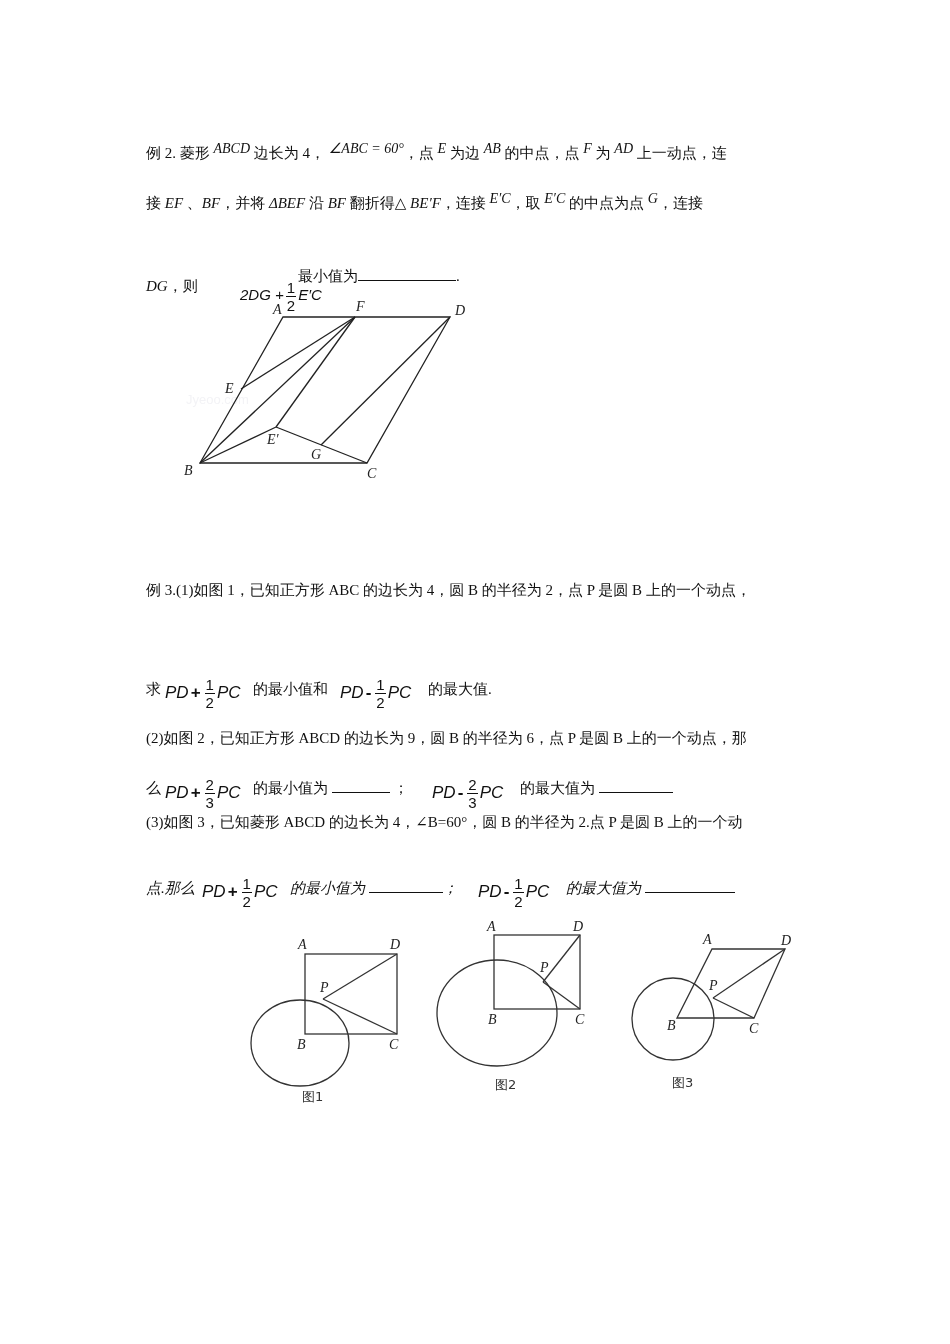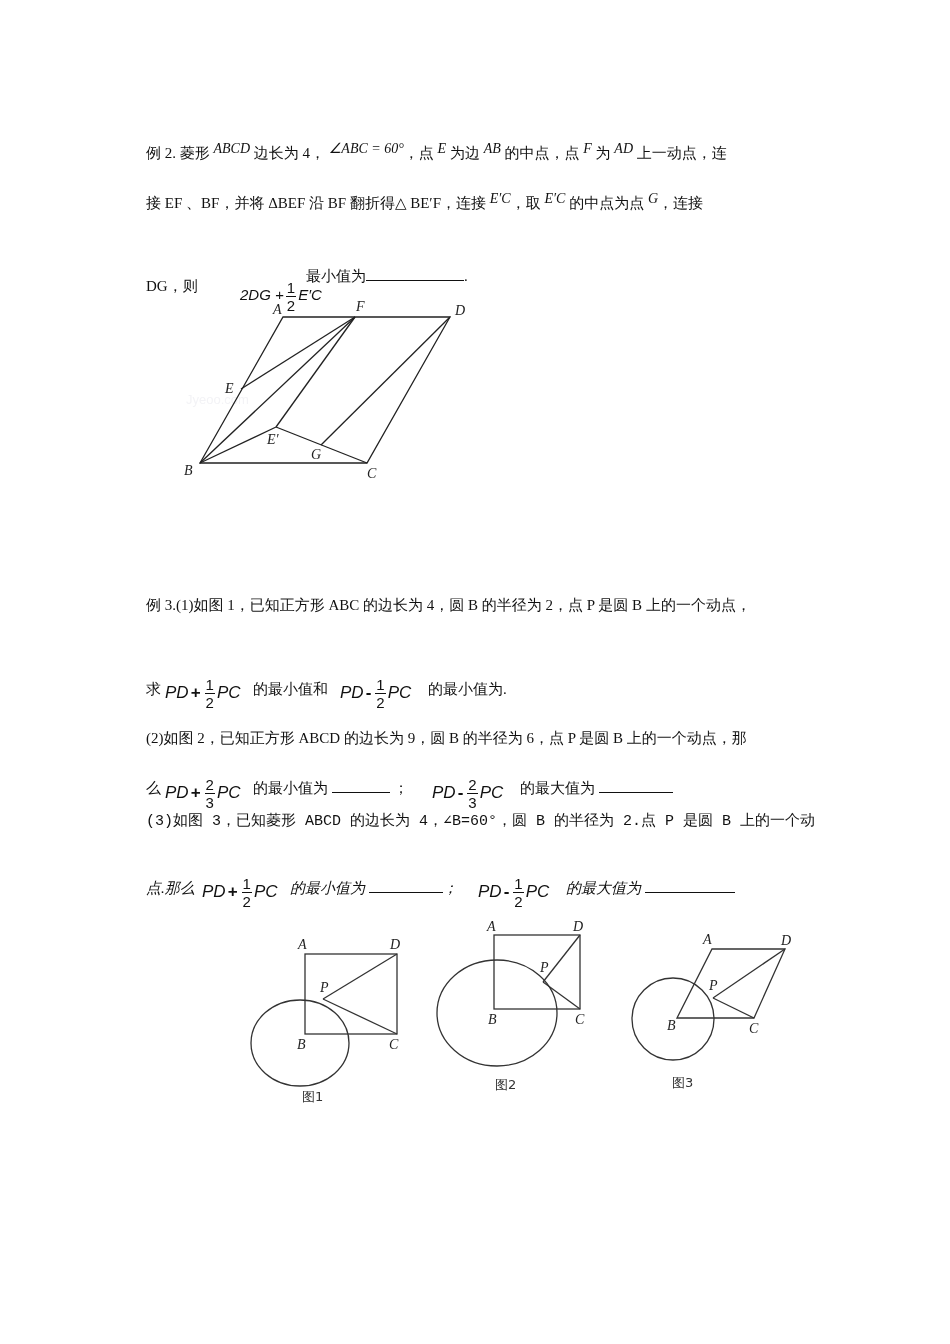--- a/index.html
+++ b/index.html
@@ -1,19 +1,19 @@
 <!DOCTYPE html>
 <html><head>
 <meta charset="utf-8">
 <style>
   html, body { margin: 0; padding: 0; background: #ffffff; }
   body { width: 950px; height: 1344px; position: relative; overflow: hidden;
          font-family: "Liberation Serif", "DejaVu Serif", serif; color: #111; }
   .line { position: absolute; left: 146px; font-size: 15px; white-space: nowrap; line-height: 20px; }
-  .m { font-family: "Liberation Serif", serif; }
+  .m { font-style: italic; font-family: "Liberation Serif", serif; }
   .ms { font-style: italic; font-family: "Liberation Serif", serif; position: relative; top: -5px; font-size: 14px; }
   .blank { display: inline-block; border-bottom: 1px solid #111; height: 14px; vertical-align: baseline; }
   .frac-expr { position: absolute; font-family: Liberation Sans, sans-serif; font-style: italic; font-size: 17px; white-space: nowrap; margin-top: 36px; }
   .frac { display: inline-block; vertical-align: middle; text-align: center; font-style: normal; font-size: 15px; line-height: 17px; margin: 0 2px; }
   .frac .num { display: block; border-bottom: 1px solid #111; padding: 0 1px; }
   .frac .den { display: block; }
   .op { font-style: normal; font-weight: bold; margin: 0 2px; }
   svg { position: absolute; left: 0; top: 0; }
   .lbl { font-family: "Liberation Serif", serif; font-style: italic; font-size: 14px; fill: #222; }
   .cap { font-family: "DejaVu Sans", sans-serif; font-size: 13px; fill: #333; }
@@ -29,21 +29,21 @@
 <div class="line" style="top:193px;">
   <span>接 </span><span class="m">EF</span><span> 、</span><span class="m">BF</span><span>，并将 </span><span class="m">ΔBEF</span><span> 沿 </span><span class="m">BF</span><span> 翻折得△ </span><span class="m">BE′F</span><span>，连接 </span><span class="ms">E′C</span><span>，取 </span><span class="ms">E′C</span><span> 的中点为点 </span><span class="ms">G</span><span>，连接</span>
 </div>
 
 <div class="line" style="top:276px;">
   <span class="m">DG</span><span>，则</span>
 </div>
 <div class="frac-expr" style="left:240px; top:243px; font-size:15px;">
   <span>2DG +</span><span class="frac"><span class="num">1</span><span class="den">2</span></span><span>E′C</span>
 </div>
-<div class="line" style="top:266px; left:306px;">
+<div class="line" style="top:266px; left:298px;">
   <span> 最小值为</span><span class="blank" style="width:98px;"></span><span>.</span>
 </div>
 
 <svg width="950" height="1344">
   <text x="186" y="404" font-family="Liberation Sans, sans-serif" font-size="13" fill="#f3f3f6">Jyeoo.com</text>
   <g stroke="#222" stroke-width="1.3" fill="none">
     <polygon points="283,317 450,317 367,463 200,463"></polygon>
     <line x1="241" y1="389" x2="355" y2="317"></line>
     <line x1="200" y1="463" x2="355" y2="317"></line>
     <line x1="200" y1="463" x2="276" y2="427"></line>
@@ -54,47 +54,47 @@
   <text class="lbl" x="273" y="314">A</text>
   <text class="lbl" x="356" y="311">F</text>
   <text class="lbl" x="455" y="315">D</text>
   <text class="lbl" x="225" y="393">E</text>
   <text class="lbl" x="267" y="444">E′</text>
   <text class="lbl" x="311" y="459">G</text>
   <text class="lbl" x="184" y="475">B</text>
   <text class="lbl" x="367" y="478">C</text>
 </svg>
 
-<div class="line" style="top:595px;">例 3.(1)如图 1，已知正方形 ABC 的边长为 4，圆 B 的半径为 2，点 P 是圆 B 上的一个动点，</div>
+<div class="line" style="top:580px;">例 3.(1)如图 1，已知正方形 ABC 的边长为 4，圆 B 的半径为 2，点 P 是圆 B 上的一个动点，</div>
 <div class="frac-expr" style="left:165px; top:640px;">
   <span>PD</span><span class="op">+</span><span class="frac"><span class="num">1</span><span class="den">2</span></span><span>PC</span>
 </div>
 <div class="frac-expr" style="left:340px; top:640px;">
   <span>PD</span><span class="op">-</span><span class="frac"><span class="num">1</span><span class="den">2</span></span><span>PC</span>
 </div>
 <div class="line" style="top:679px;">
   <span>求</span>
   <span style="position:absolute; left:107px;">的最小值和</span>
-  <span style="position:absolute; left:282px;">的最小值为.</span>
+  <span style="position:absolute; left:282px;">的最大值.</span>
 </div>
 
 <div class="line" style="top:728px;">(2)如图 2，已知正方形 ABCD 的边长为 9，圆 B 的半径为 6，点 P 是圆 B 上的一个动点，那</div>
 <div class="frac-expr" style="left:165px; top:740px;">
   <span>PD</span><span class="op">+</span><span class="frac"><span class="num">2</span><span class="den">3</span></span><span>PC</span>
 </div>
 <div class="frac-expr" style="left:432px; top:740px;">
   <span>PD</span><span class="op">-</span><span class="frac"><span class="num">2</span><span class="den">3</span></span><span>PC</span>
 </div>
 <div class="line" style="top:778px;">
   <span>么</span>
   <span style="position:absolute; left:107px;"><span>的最小值为</span> <span class="blank" style="width:58px;"></span> <span>；</span></span>
   <span style="position:absolute; left:374px;"><span>的最大值为</span> <span class="blank" style="width:74px;"></span></span>
 </div>
 
-<div class="line" style="top:812px;font-family:Liberation Mono, monospace;">(3)如图 3，已知菱形 ABCD 的边长为 4，∠B=60°，圆 B 的半径为 2.点 P 是圆 B 上的一个动</div>
+<div class="line" style="top:812px;">(3)如图 3，已知菱形 ABCD 的边长为 4，∠B=60°，圆 B 的半径为 2.点 P 是圆 B 上的一个动</div>
 <div class="frac-expr" style="left:202px; top:839px;">
   <span>PD</span><span class="op">+</span><span class="frac"><span class="num">1</span><span class="den">2</span></span><span>PC</span>
 </div>
 <div class="frac-expr" style="left:478px; top:839px;">
   <span>PD</span><span class="op">-</span><span class="frac"><span class="num">1</span><span class="den">2</span></span><span>PC</span>
 </div>
 <div class="line" style="top:878px;font-style:italic;">
   <span>点.那么</span>
   <span style="position:absolute; left:144px;"><span>的最小值为</span> <span class="blank" style="width:74px;"></span><span>；</span></span>
   <span style="position:absolute; left:420px;"><span>的最大值为</span> <span class="blank" style="width:90px;"></span></span>

